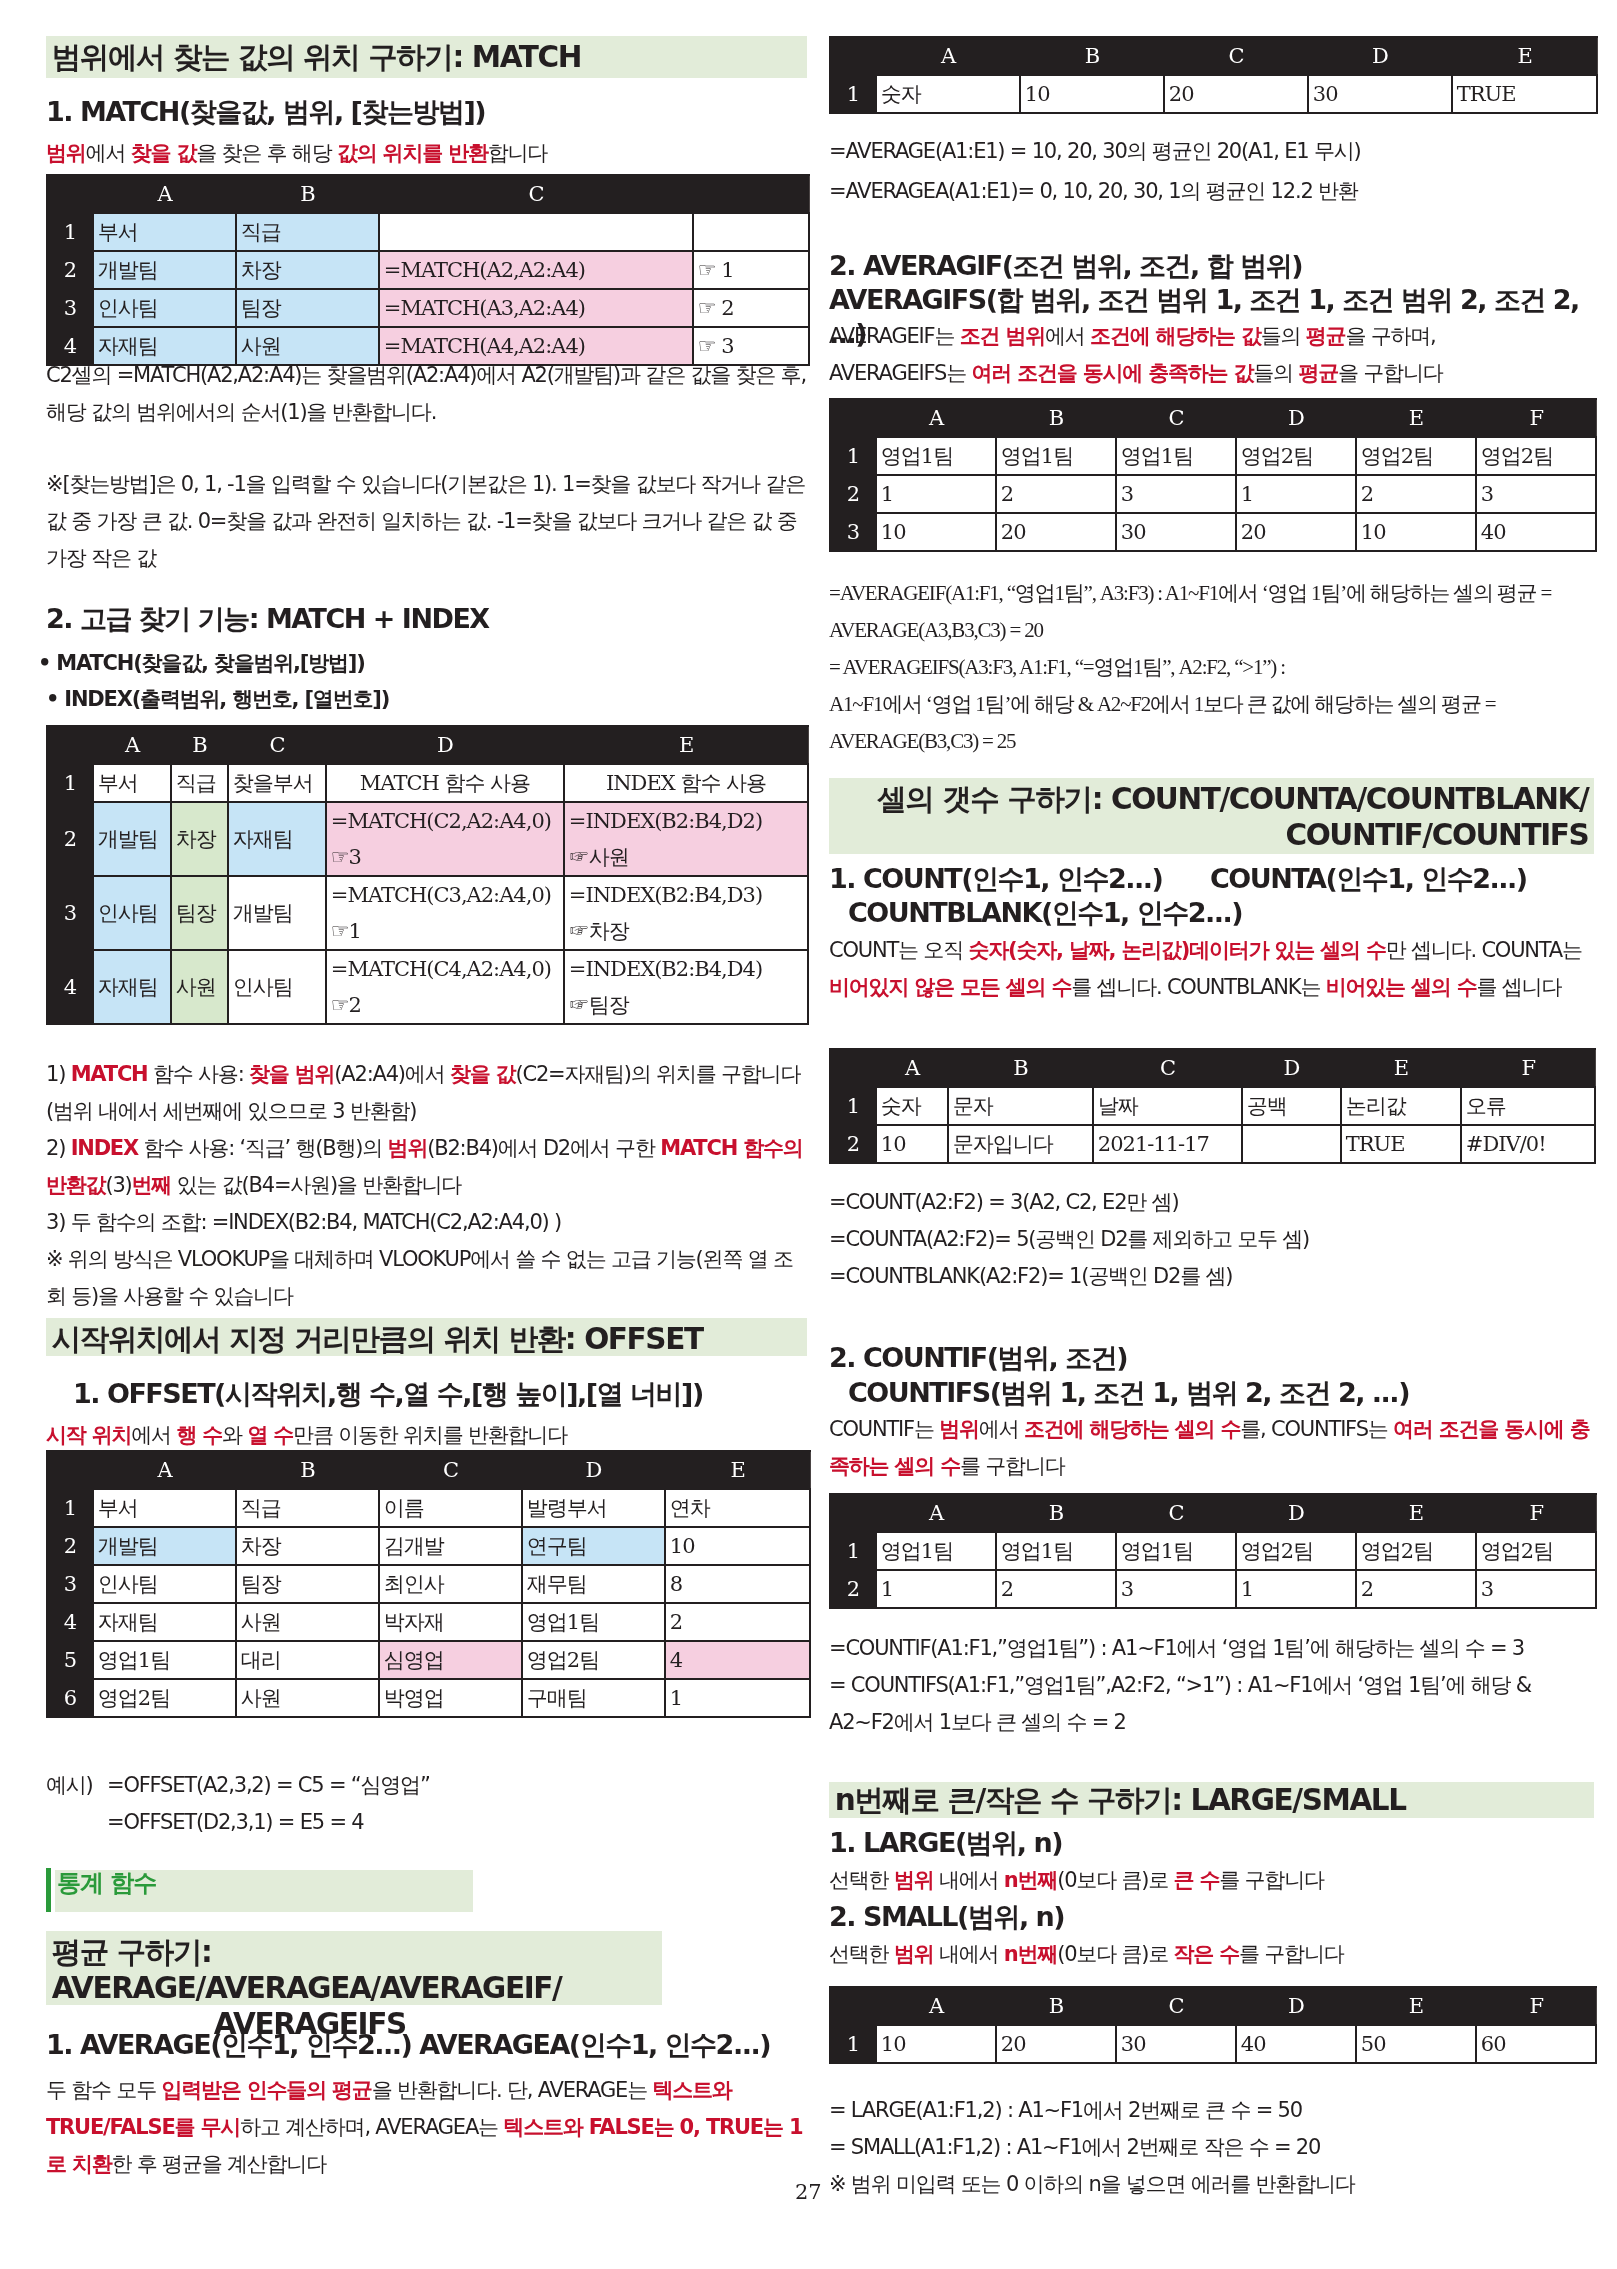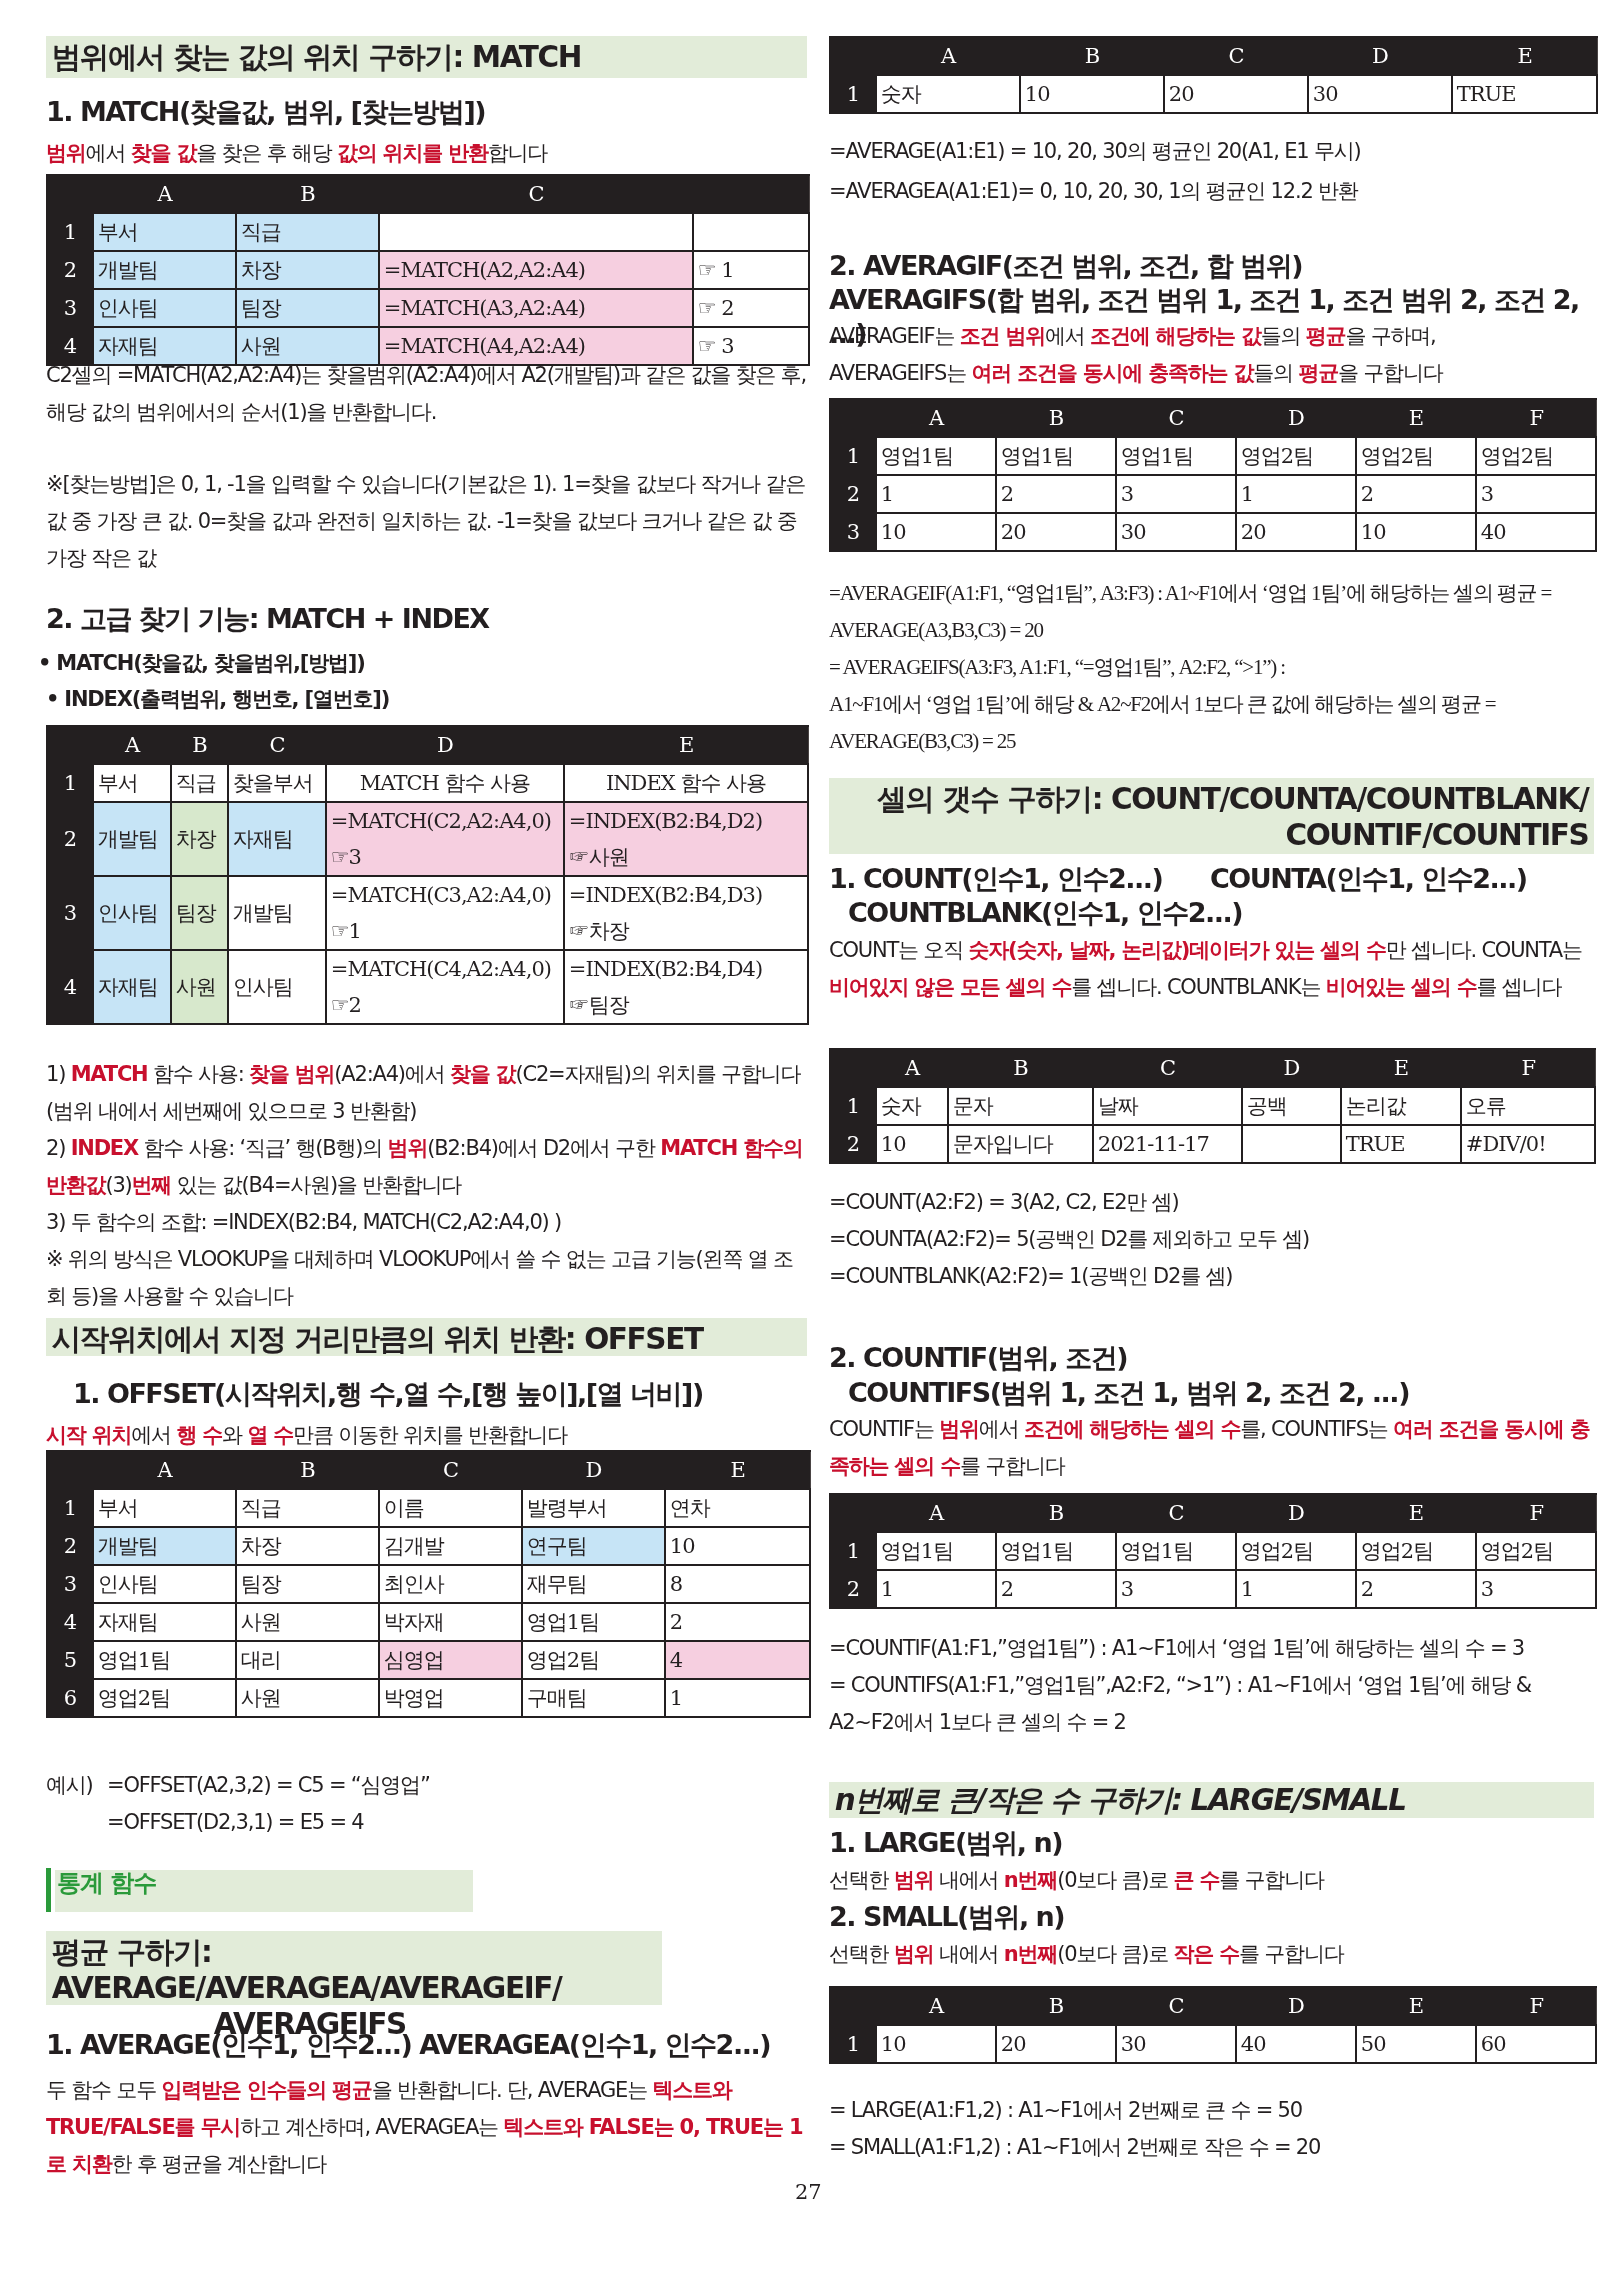--- a/index.html
+++ b/index.html
@@ -466,21 +466,21 @@
     <td>2</td>
     <td>3</td>
   </tr>
 </tbody>
   </table>
 <div class="abs txt" style="left:829px;top:1630px;width:761px;">
   <div>=COUNTIF(A1:F1,”영업1팀”) :  A1~F1에서 ‘영업 1팀’에 해당하는 셀의 수 = 3</div>
   <div>= COUNTIFS(A1:F1,”영업1팀”,A2:F2, “&gt;1”) : A1~F1에서 ‘영업 1팀’에 해당 &amp; A2~F2에서 1보다 큰 셀의 수 = 2</div>
 </div>
 
-<div class="abs sec-head" style="left:829px;top:1782px;width:765px;height:36px;line-height:30px;font-style:italic;">
+<div class="abs sec-head" style="left:829px;top:1782px;width:765px;height:36px;line-height:30px;">
   <span>n번째로 큰/작은 수 구하기: LARGE/SMALL</span>
 </div>
 <div class="abs sub-head" style="left:829px;top:1826px;">1. LARGE(범위, n)</div>
 <div class="abs txt" style="left:829px;top:1862px;">
   <span>선택한 </span><span class="red">범위</span><span> 내에서 </span><span class="red">n번째</span><span>(0보다 큼)로 </span><span class="red">큰 수</span><span>를 구합니다</span>
 </div>
 <div class="abs sub-head" style="left:829px;top:1900px;">2. SMALL(범위, n)</div>
 <div class="abs txt" style="left:829px;top:1936px;">
   <span>선택한 </span><span class="red">범위</span><span> 내에서 </span><span class="red">n번째</span><span>(0보다 큼)로 </span><span class="red">작은 수</span><span>를 구합니다</span>
 </div>
@@ -512,14 +512,15 @@
     <td>30</td>
     <td>40</td>
     <td>50</td>
     <td>60</td>
   </tr>
 </tbody>
   </table>
 <div class="abs txt" style="left:829px;top:2092px;">
   <div>= LARGE(A1:F1,2) :  A1~F1에서 2번째로 큰 수 = 50</div>
   <div>= SMALL(A1:F1,2) :  A1~F1에서 2번째로 작은 수 = 20</div>
+  <div>※ 범위 미입력 또는 0 이하의 n을 넣으면 에러를 반환합니다</div>
 </div>
 
 
 </body></html>

